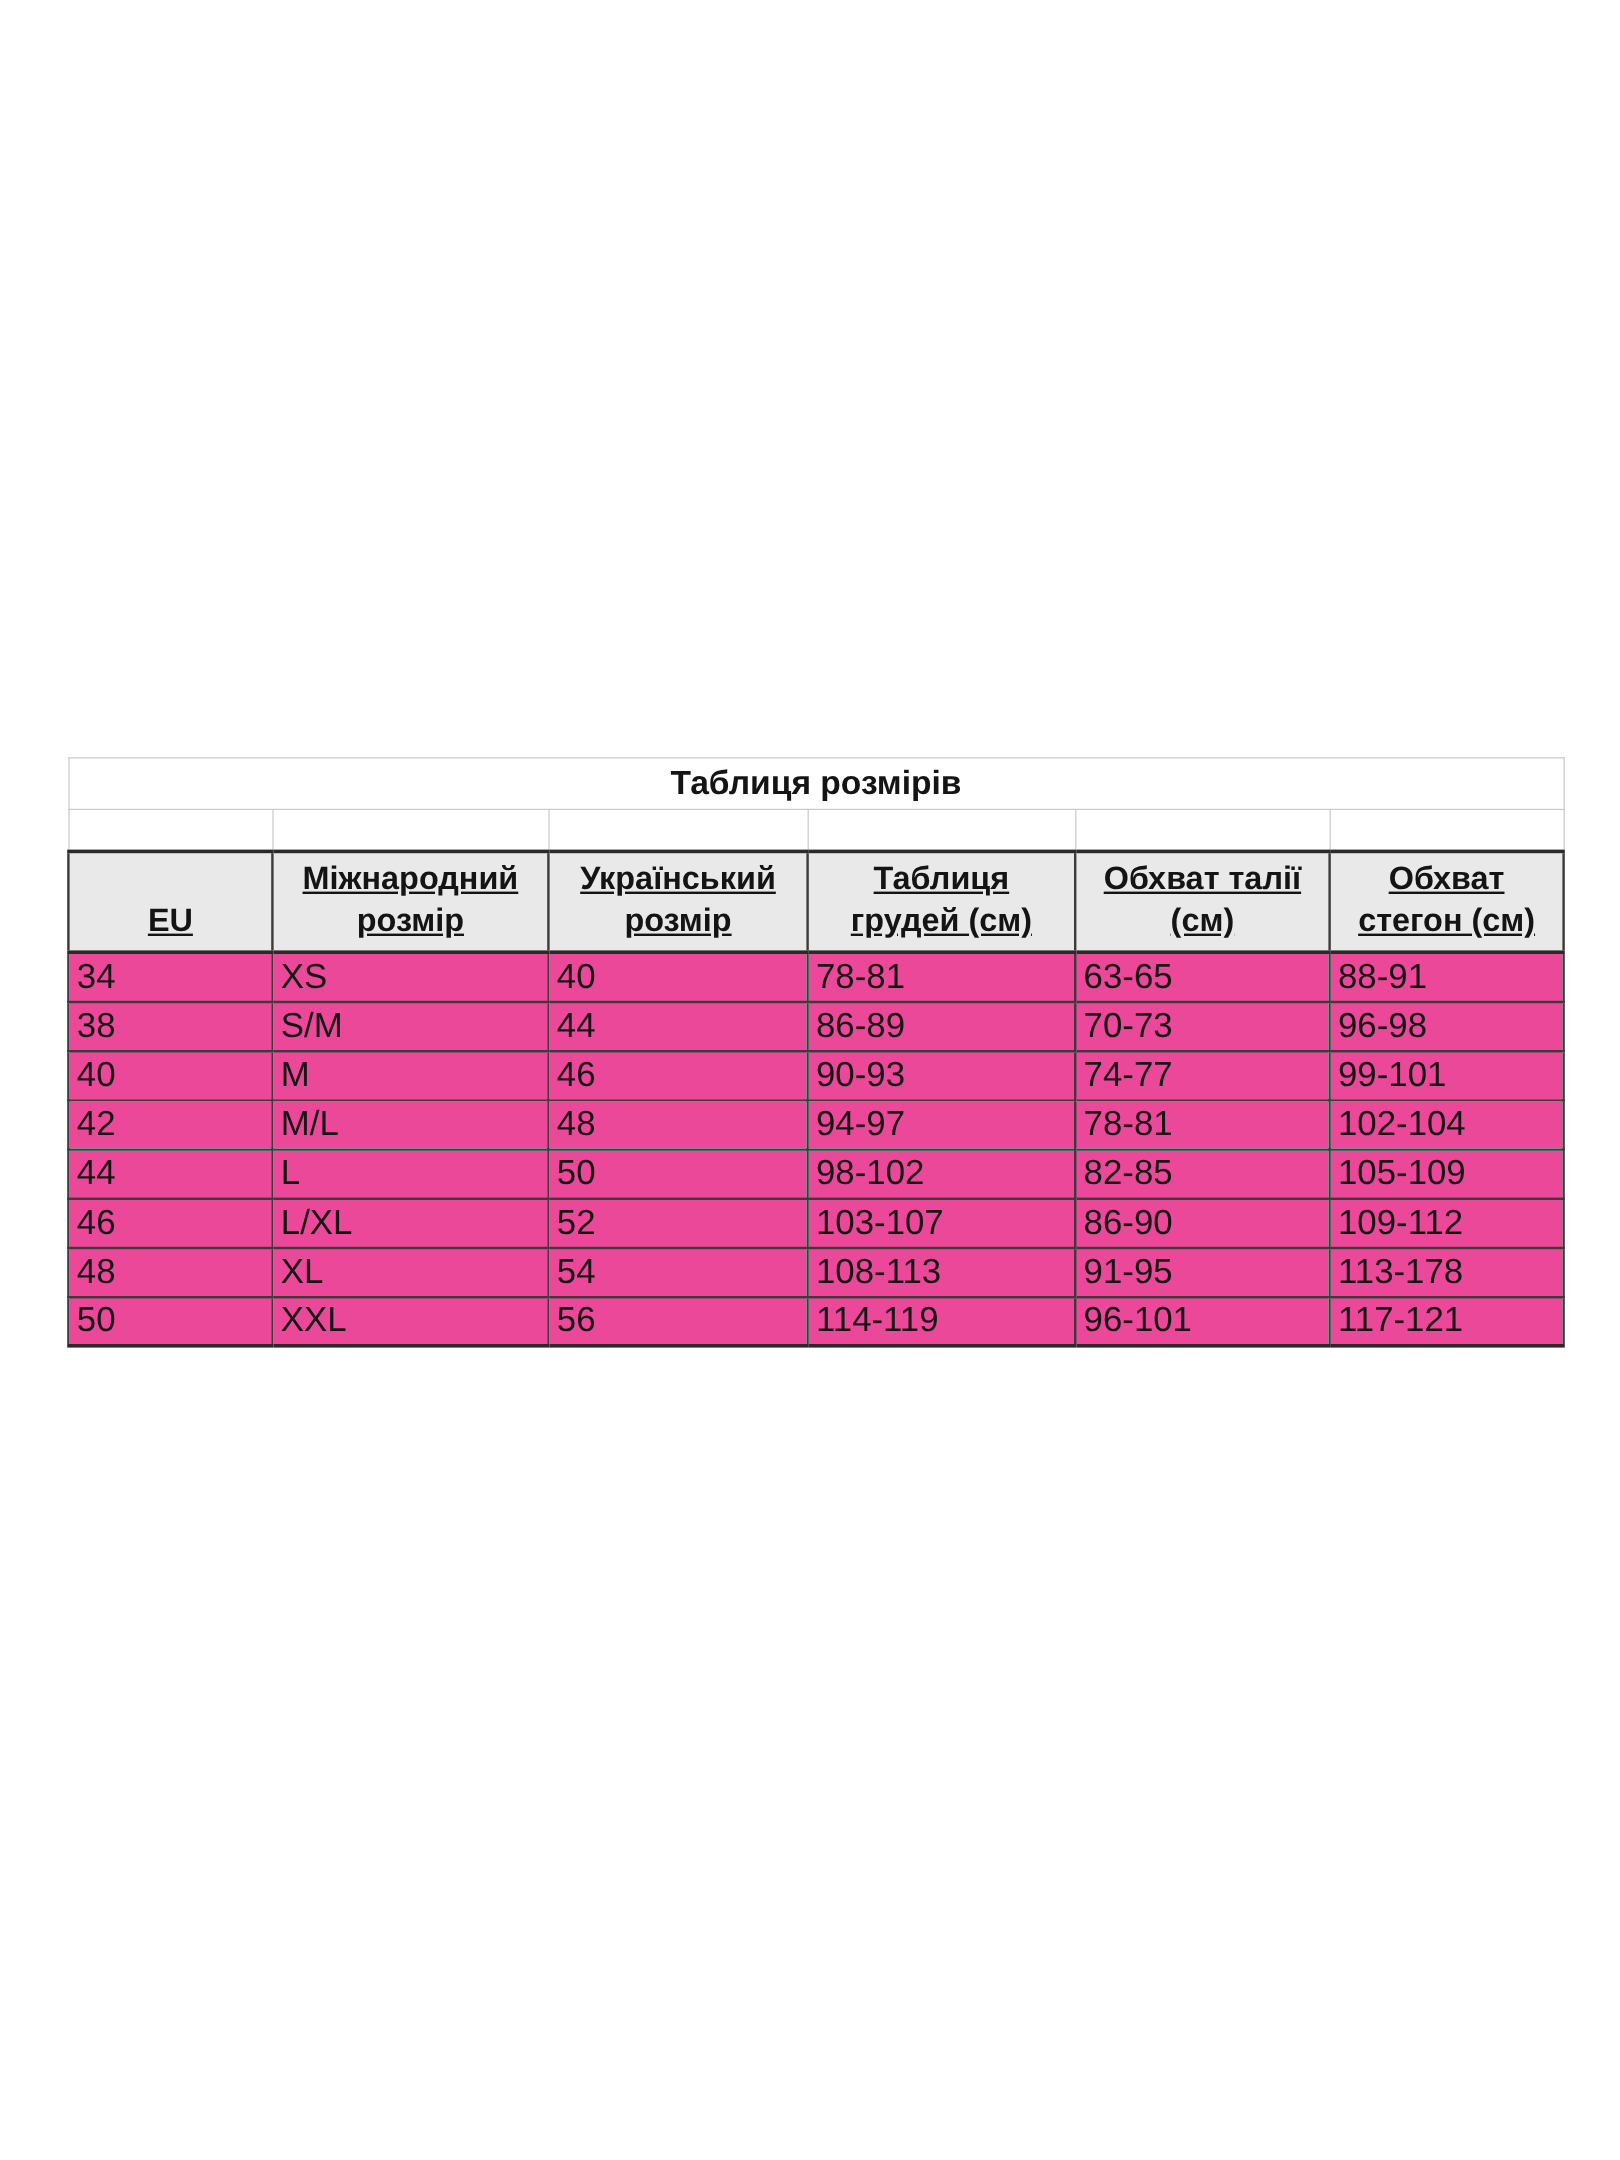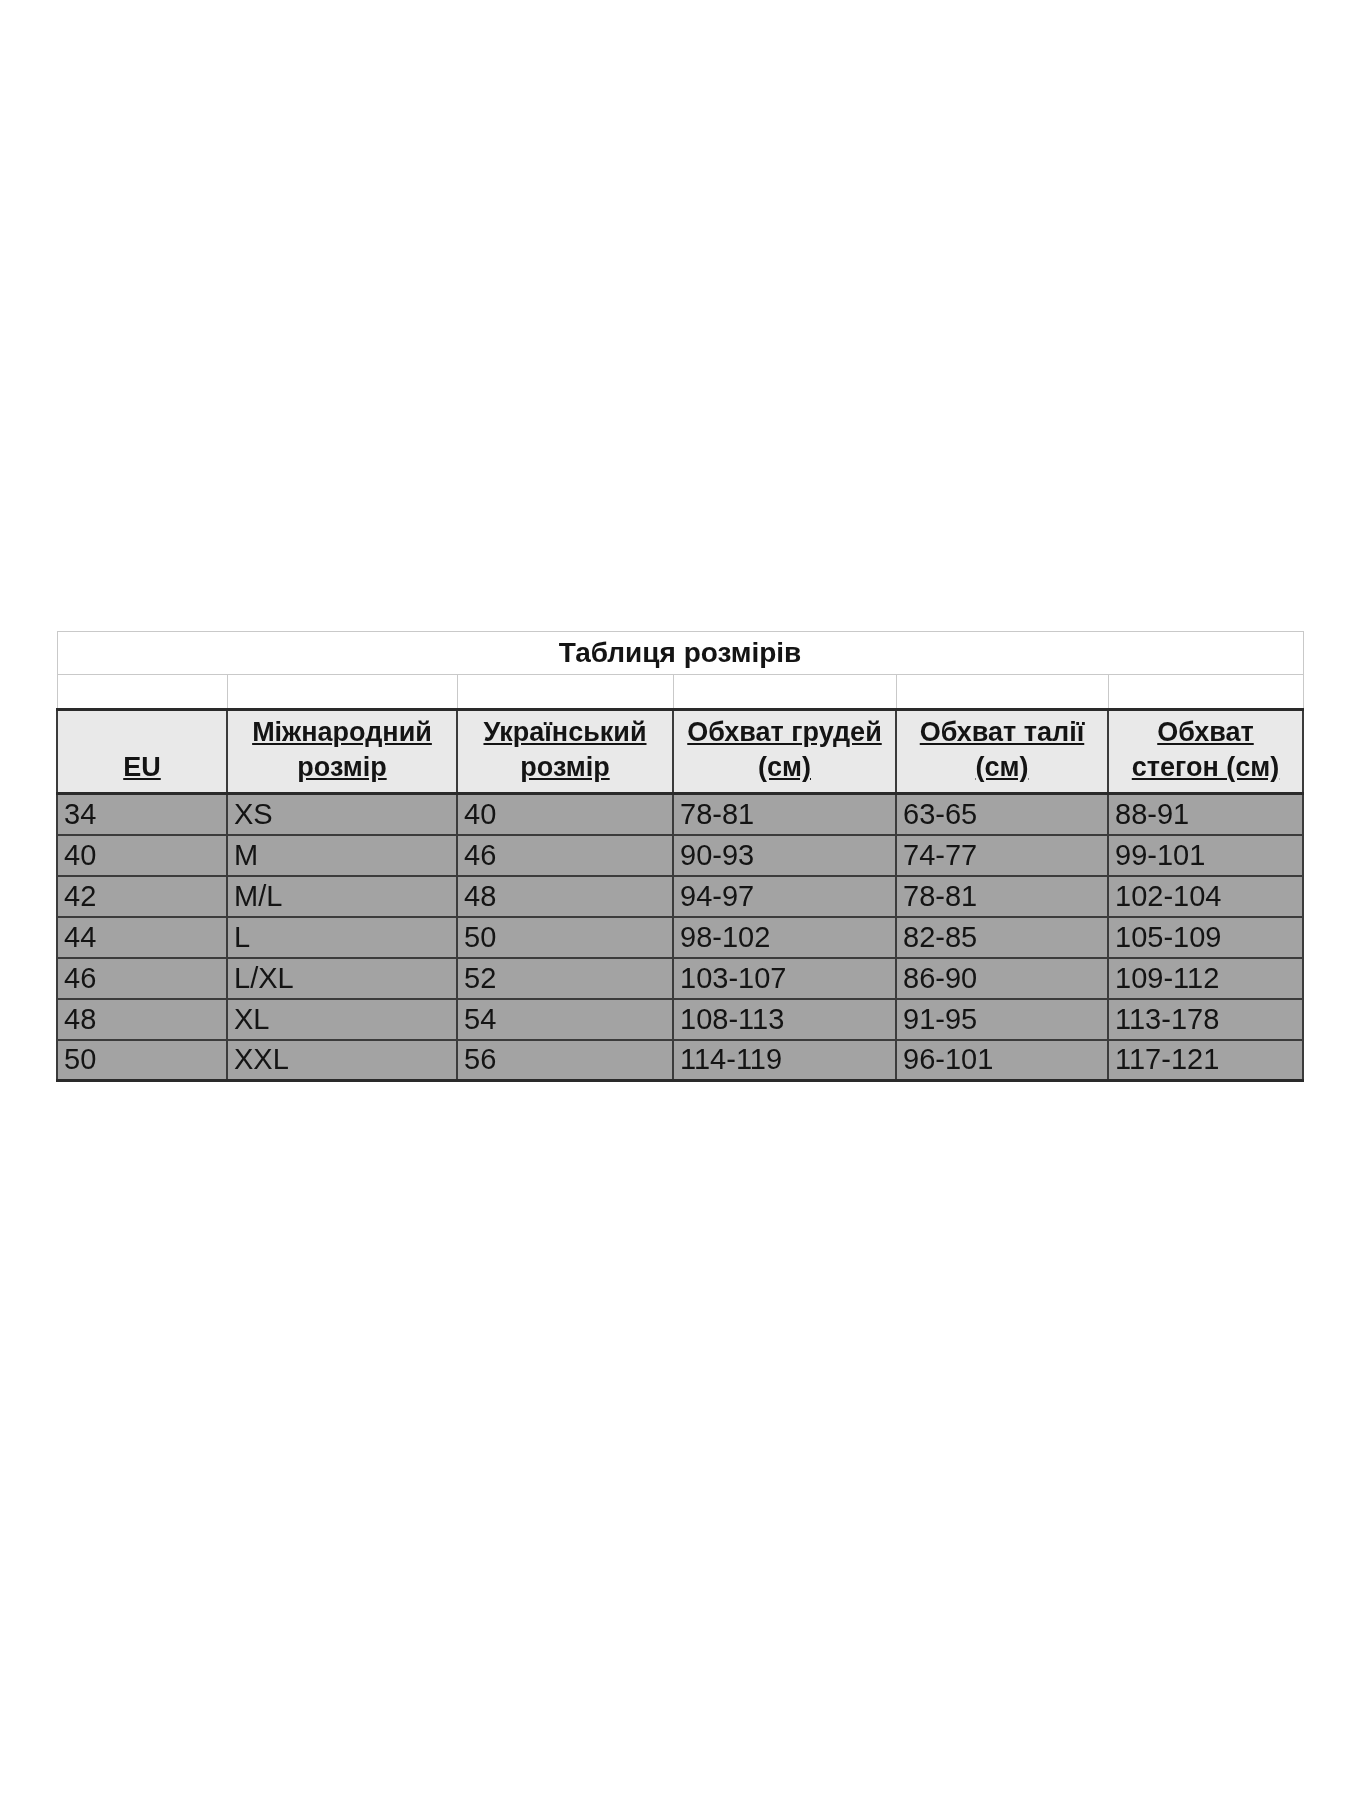--- a/index.html
+++ b/index.html
@@ -60,21 +60,21 @@
   }
 
   
   td.data-cell {
     height: 41px;
     border: 2px solid #3b3b3b;
     font-size: 29px;
     text-align: left;
     vertical-align: middle;
     padding-left: 6px;
-    background: #a3a3a3;
+    background: #ec4899;
     white-space: nowrap;
     overflow: hidden;
   }
 
   tbody tr:last-child td.data-cell {
     border-bottom: 3px solid #2a2a2a;
   }
 </style>
 </head>
 <body>
@@ -101,34 +101,42 @@
           <td class="spacer-cell"></td>
           <td class="spacer-cell"></td>
           <td class="spacer-cell"></td>
           <td class="spacer-cell"></td>
         </tr>
 
       <tr>
         <th class="head-cell">EU</th>
         <th class="head-cell">Міжнародний розмір</th>
         <th class="head-cell">Український розмір</th>
-        <th class="head-cell">Обхват грудей (см)</th>
+        <th class="head-cell">Таблиця грудей (см)</th>
         <th class="head-cell">Обхват талії (см)</th>
         <th class="head-cell">Обхват стегон (см)</th>
       </tr>
     </thead>
 
     <tbody id="table-body">
         <tr>
           <td class="data-cell">34</td>
           <td class="data-cell">XS</td>
           <td class="data-cell">40</td>
           <td class="data-cell">78-81</td>
           <td class="data-cell">63-65</td>
           <td class="data-cell">88-91</td>
+        </tr>
+        <tr>
+          <td class="data-cell">38</td>
+          <td class="data-cell">S/M</td>
+          <td class="data-cell">44</td>
+          <td class="data-cell">86-89</td>
+          <td class="data-cell">70-73</td>
+          <td class="data-cell">96-98</td>
         </tr>
         <tr>
           <td class="data-cell">40</td>
           <td class="data-cell">M</td>
           <td class="data-cell">46</td>
           <td class="data-cell">90-93</td>
           <td class="data-cell">74-77</td>
           <td class="data-cell">99-101</td>
         </tr>
         <tr>

